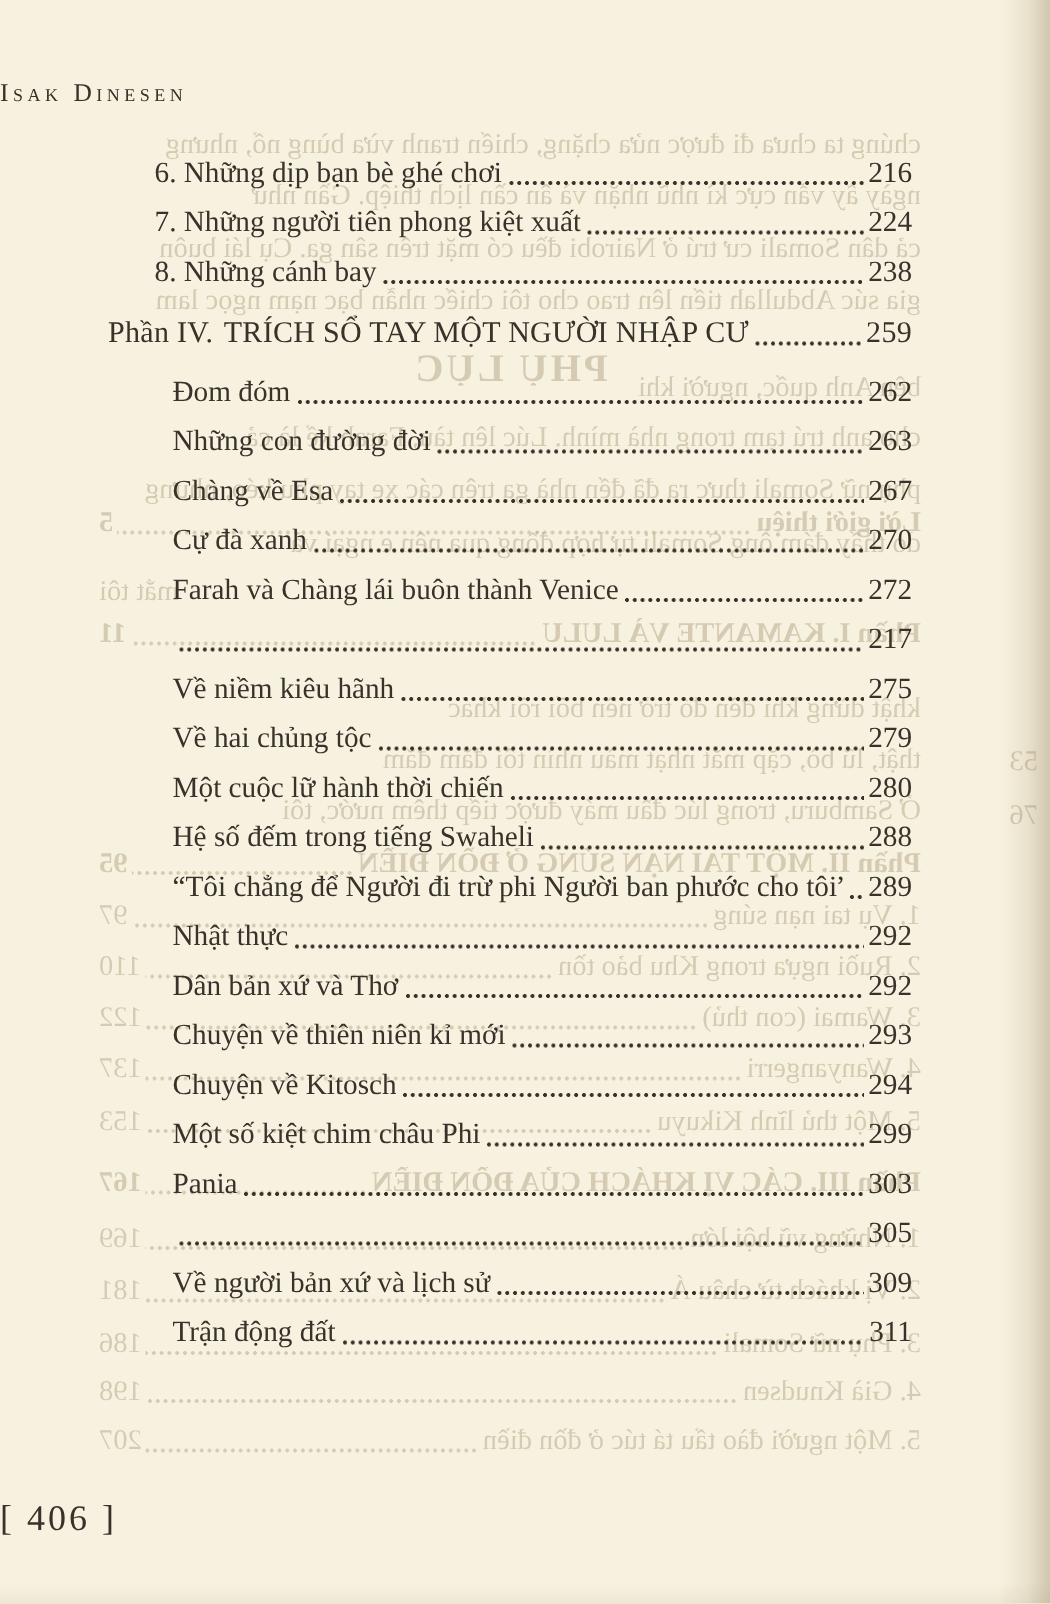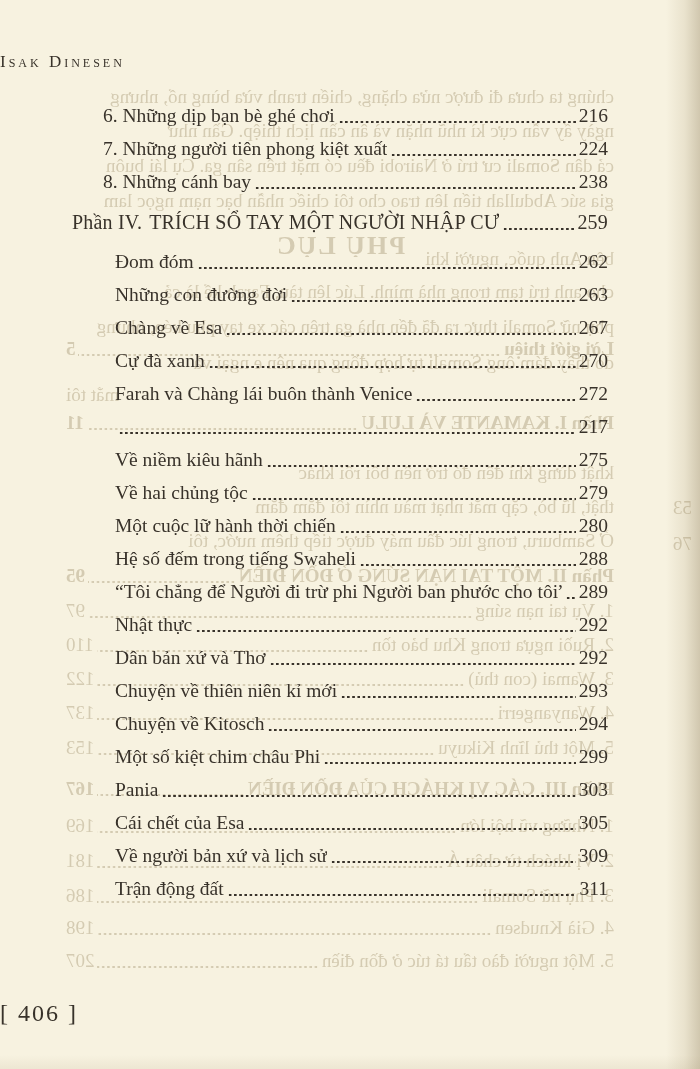--- a/index.html
+++ b/index.html
@@ -280,21 +280,20 @@
         <span class="label">Một số kiệt chim châu Phi</span>
         <span class="leader"></span>
         <span class="pagenum">299</span>
       </div>
       <div class="toc-row sub">
         <span class="label">Pania</span>
         <span class="leader"></span>
         <span class="pagenum">303</span>
       </div>
       <div class="toc-row sub">
-        <span class="label">Cái chết của Esa</span>
         <span class="leader"></span>
         <span class="pagenum">305</span>
       </div>
       <div class="toc-row sub">
         <span class="label">Về người bản xứ và lịch sử</span>
         <span class="leader"></span>
         <span class="pagenum">309</span>
       </div>
       <div class="toc-row sub">
         <span class="label">Trận động đất</span>

